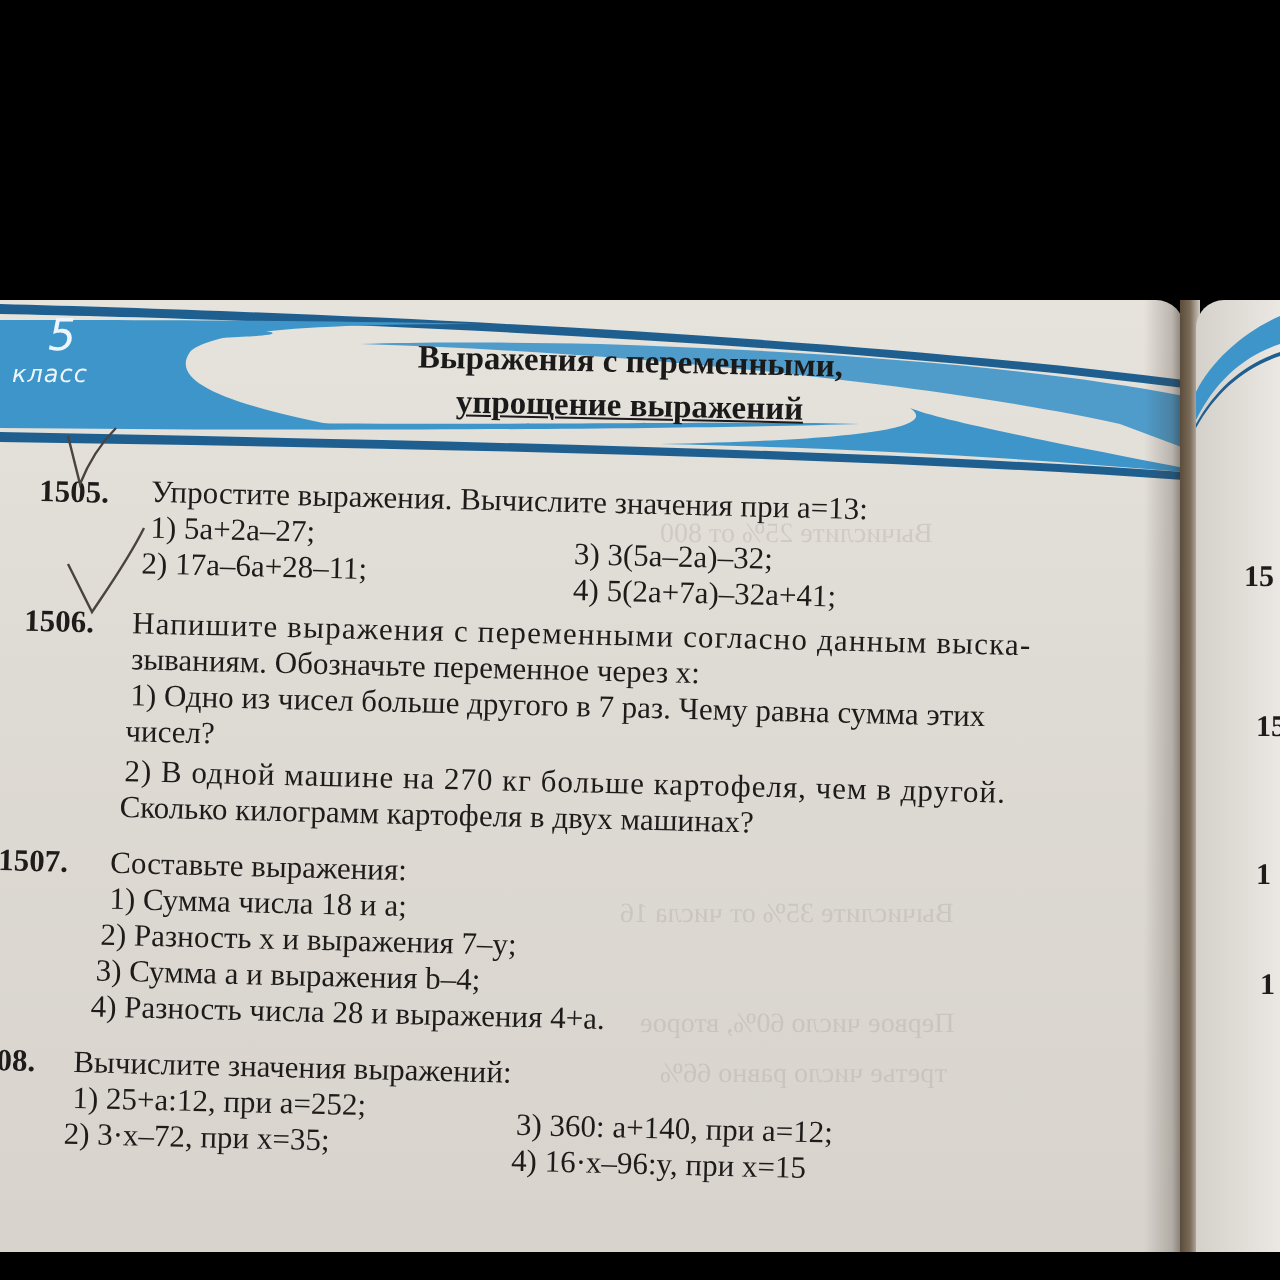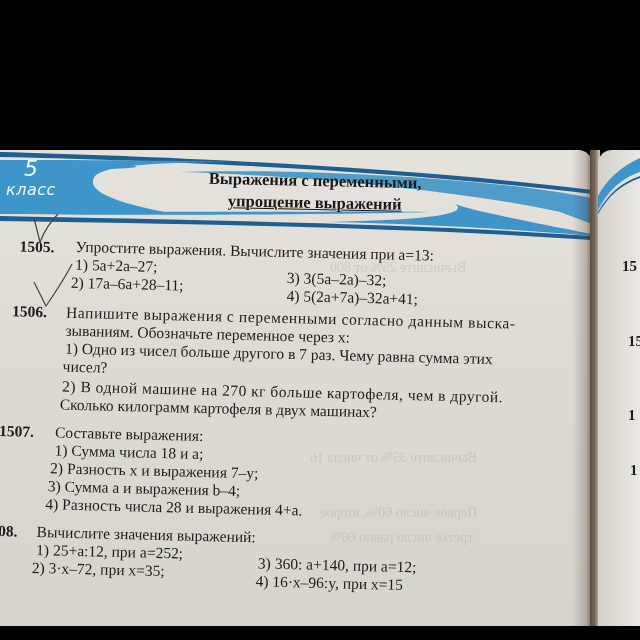--- a/index.html
+++ b/index.html
@@ -28,33 +28,33 @@
       position: absolute; left: 598px; top: 150px; width: 42px; height: 478px;
       background: linear-gradient(90deg, #d4d0ca, #ebe8e3);
       border-top-left-radius: 14px;
       overflow: hidden;
     }
 
     .band { position: absolute; left: 0; top: 0; }
     .grade-num { position: absolute; left: 24px; top: 6px; font-family: "DejaVu Sans", sans-serif;
       font-size: 22px; font-style: italic; color: #eef6fb; }
     .grade-label { position: absolute; left: 6px; top: 30px; font-family: "DejaVu Sans", sans-serif;
-      font-size: 16px; font-style: italic; color: #eef6fb; letter-spacing: 0.5px; }
+      font-size: 12px; font-style: italic; color: #eef6fb; letter-spacing: 0.5px; }
     .title {
       position: absolute; left: 150px; top: 20px; width: 330px; text-align: center;
       font-weight: bold; font-size: 16.5px; line-height: 22px; color: #1b1a1a;
       transform: rotate(1.2deg);
     }
 
     .content { position: absolute; left: 0; top: 0; width: 600px; height: 478px; transform: rotate(1.4deg); transform-origin: 0 0; }
     .t { position: absolute; white-space: nowrap; color: #1e1c1b; font-size: 15.5px; }
     .num { font-weight: bold; }
     .ghost { position: absolute; color: rgba(90,80,75,0.13); font-size: 14px; white-space: nowrap; transform: scaleX(-1); }
 
-    .rnum { position: absolute; left: 26px; font-weight: bold; font-size: 15px; color: #1e1c1b; }
+    .rnum { position: absolute; left: 26px; font-weight: bold; font-size: 15px; color: #1e1c1b; margin-top: 23px; }
     .check { position: absolute; }
   </style>
 </head>
 <body>
 
 <div class="photo">
   <div class="black-top"></div>
 
   <div class="page-left">
 

